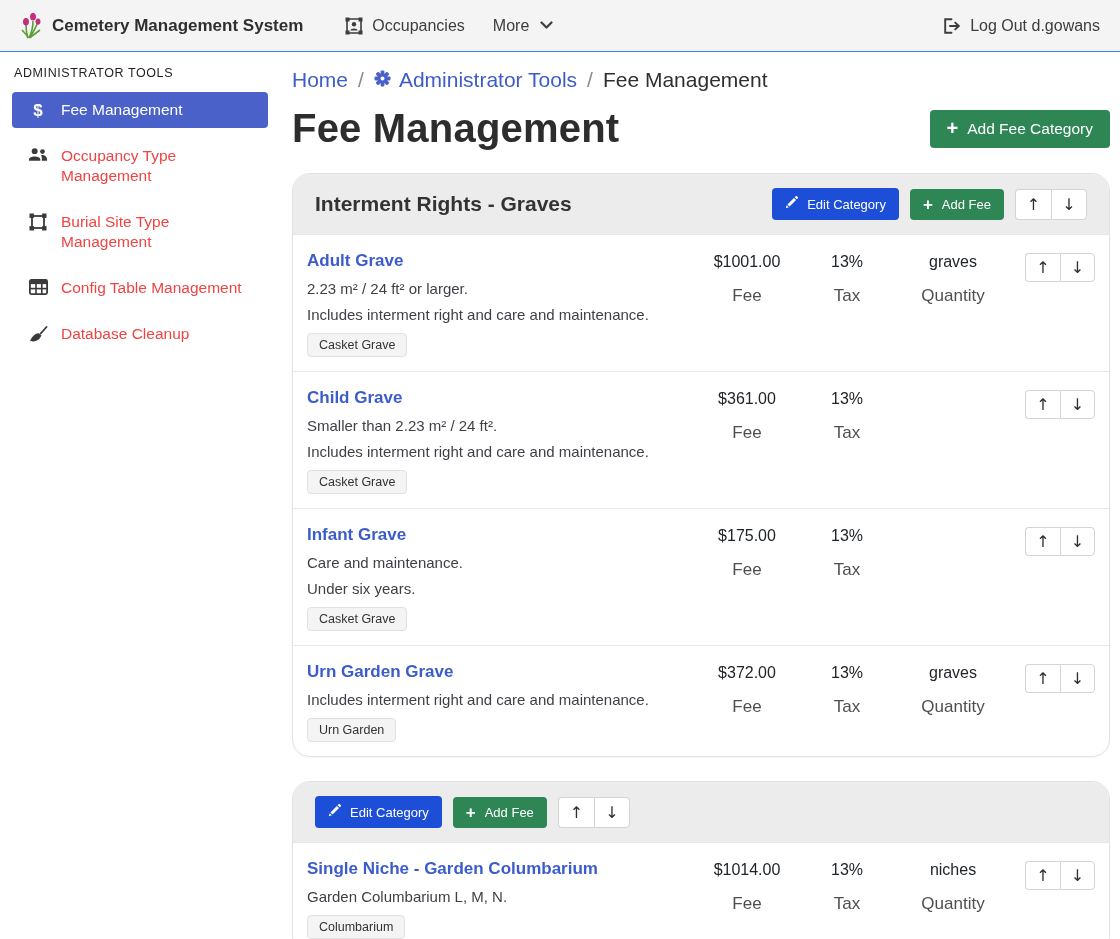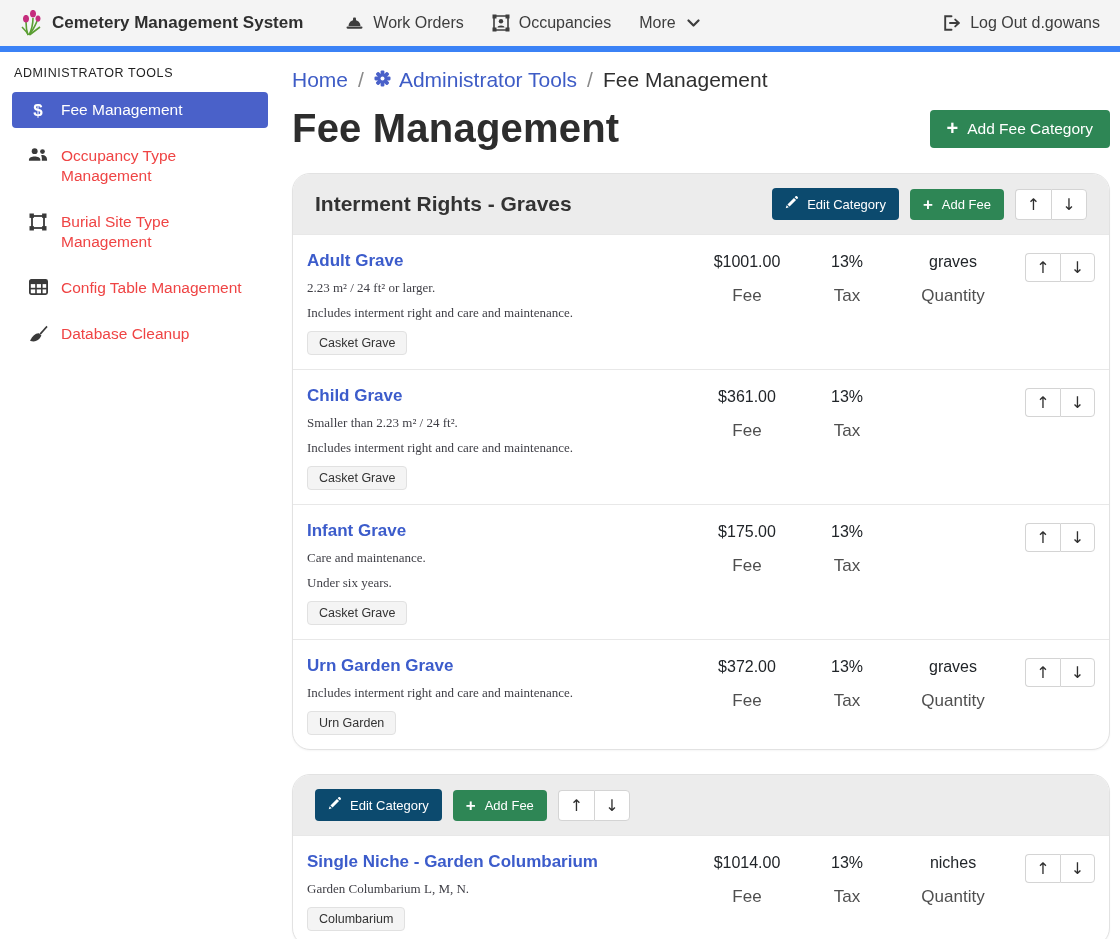--- a/index.html
+++ b/index.html
@@ -1,20 +1,20 @@
 <!DOCTYPE html>
 <html><head>
 <meta charset="utf-8">
 <style>
   * { margin:0; padding:0; box-sizing:border-box; }
   html,body { width:1120px; height:939px; overflow:hidden; background:#fff;
     font-family:"Liberation Sans","DejaVu Sans",sans-serif; color:#2f2f2f; }
 
   
-  .navbar { height:52px; background:#f4f4f4; border-bottom:6px solid #3b82f6;
+  .navbar { height:52px; background:#f4f4f4; border-bottom:1px solid #3b82f6;
     display:flex; align-items:center; padding:0 18px; }
   .brand { display:flex; align-items:center; gap:10px; margin-right:28px; }
   .brand-title { font-size:17px; font-weight:bold; color:#2f2f2f; }
   .nav-item { display:flex; align-items:center; gap:9px; font-size:16px; color:#3d3d3d;
     padding:6px 14px; cursor:pointer; }
   .nav-item svg { display:block; }
   .nav-spacer { flex:1; }
   .chev { margin-left:2px; }
 
   
@@ -42,21 +42,21 @@
 
   
   .title-row { display:flex; align-items:center; justify-content:space-between;
     margin:14px 0 22px 0; }
   .page-title { font-size:40px; font-weight:600; color:#2d2d2d; letter-spacing:.2px; }
 
   
   .btn { border:none; border-radius:4px; color:#fff; display:inline-flex; align-items:center;
     gap:9px; cursor:pointer; font-family:inherit; }
   .btn-green { background:#2e8655; }
-  .btn-teal  { background:#0c4a6e; }
+  .btn-teal  { background:#1d4ed8; }
   .btn-lg { font-size:15.5px; padding:10px 17px; }
   .btn-sm { font-size:13px; padding:8px 13px; }
   .plus-glyph { font-size:17px; font-weight:bold; line-height:13px; }
   .plus-lg { font-size:20px; line-height:15px; }
 
   .arrow-group { display:inline-flex; }
   .arrow-btn { width:36px; height:31px; background:#fff; border:1px solid #d4d4d4;
     font-size:16px; color:#2f2f2f; cursor:pointer; display:flex; align-items:center;
     justify-content:center; font-family:"DejaVu Sans",sans-serif; }
   .arrow-btn.up { border-radius:4px 0 0 4px; border-right:none; }
@@ -67,21 +67,21 @@
     box-shadow:0 1px 2px rgba(0,0,0,.04); overflow:hidden; background:#fff; }
   .card-header { background:#ececec; padding:14px 22px; display:flex; align-items:center;
     justify-content:space-between; }
   .card-title { font-size:21px; font-weight:600; color:#333; }
   .header-actions { display:flex; align-items:center; gap:11px; }
 
   .fee-row { display:flex; padding:16px 14px 14px 14px; border-top:1px solid #e8e8e8; }
   .fee-main { flex:1; padding-right:8px; }
   .fee-name { font-size:17px; font-weight:bold; color:#3c5ccb; text-decoration:none;
     cursor:pointer; display:inline-block; }
-  .fee-desc { font-size:13px; color:#3f3f46; margin-top:9px;font-family:Liberation Serif, serif; }
+  .fee-desc { font-size:15px; color:#3f3f46; margin-top:9px; }
   .fee-tag { display:inline-block; margin-top:10px; background:#f4f4f4;
     border:1px solid #e1e1e1; border-radius:4px; padding:4px 11px; font-size:12.5px;
     color:#333; }
   .fee-col { width:104px; flex:0 0 104px; text-align:center; padding-top:2px; }
   .fee-col.tax { width:96px; flex:0 0 96px; }
   .fee-col.qty { width:116px; flex:0 0 116px; }
   .fee-val { font-size:16px; color:#212529; }
   .fee-cap { font-size:17px; color:#4f4f4f; margin-top:15px; }
   .row-arrows { align-self:flex-start; margin-left:14px; margin-top:2px; }
   .row-arrows .arrow-btn { width:35px; height:29px; }
@@ -103,30 +103,20 @@
         <g fill="#c52d7d">
           <path d="M8 9 C5.5 9 5 11.5 5 13 C5 15.5 6.5 16.5 8 16.5 C9.5 16.5 11 15.5 11 13 C11 11.5 10.5 9 8 9 Z"></path>
           <path d="M15 4 C12.5 4 12 6.5 12 8 C12 10.5 13.5 11.5 15 11.5 C16.5 11.5 18 10.5 18 8 C18 6.5 17.5 4 15 4 Z"></path>
           <path d="M20 9.5 C18 9.5 17.5 11.5 17.5 12.8 C17.5 14.8 18.8 15.7 20 15.7 C21.2 15.7 22.5 14.8 22.5 12.8 C22.5 11.5 22 9.5 20 9.5 Z"></path>
         </g>
       </svg>
     </span>
     <span class="brand-title">Cemetery Management System</span>
   </div>
 
-  <div class="nav-item">
-    <span>
-      <svg width="19" height="16" viewBox="0 0 19 16" fill="#3d3d3d">
-        <path d="M3.5 11 A6 6 0 0 1 15.5 11 Z"></path>
-        <rect x="8" y="2.5" width="3" height="4" rx="1"></rect>
-        <rect x="1.5" y="11.5" width="16" height="2.2" rx="1.1"></rect>
-      </svg>
-    </span>
-    <span>Work Orders</span>
-  </div>
 
   <div class="nav-item">
     <span>
       <svg width="18" height="18" viewBox="0 0 18 18">
         <rect x="2" y="2" width="14" height="14" rx="1.5" fill="none" stroke="#3d3d3d" stroke-width="1.6"></rect>
         <rect x="0.5" y="0.5" width="4" height="4" fill="#3d3d3d"></rect>
         <rect x="13.5" y="0.5" width="4" height="4" fill="#3d3d3d"></rect>
         <rect x="0.5" y="13.5" width="4" height="4" fill="#3d3d3d"></rect>
         <rect x="13.5" y="13.5" width="4" height="4" fill="#3d3d3d"></rect>
         <circle cx="9" cy="7.2" r="2.2" fill="#3d3d3d"></circle>

